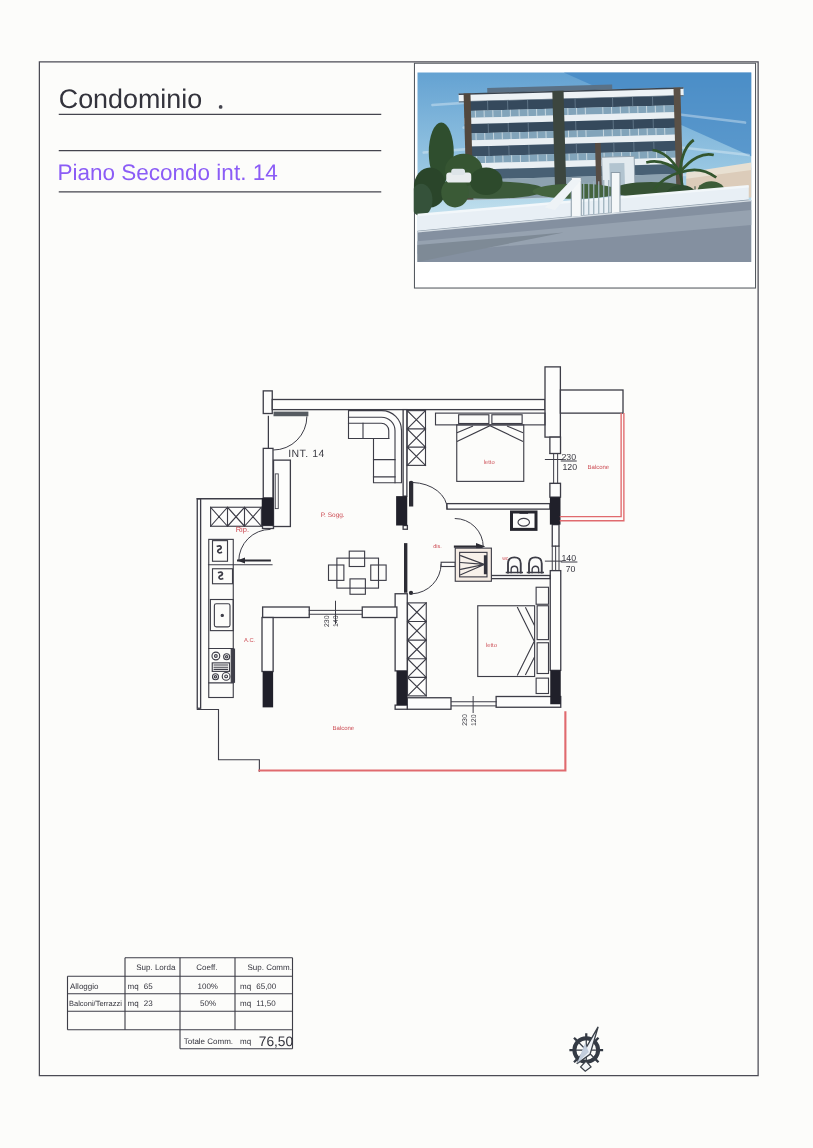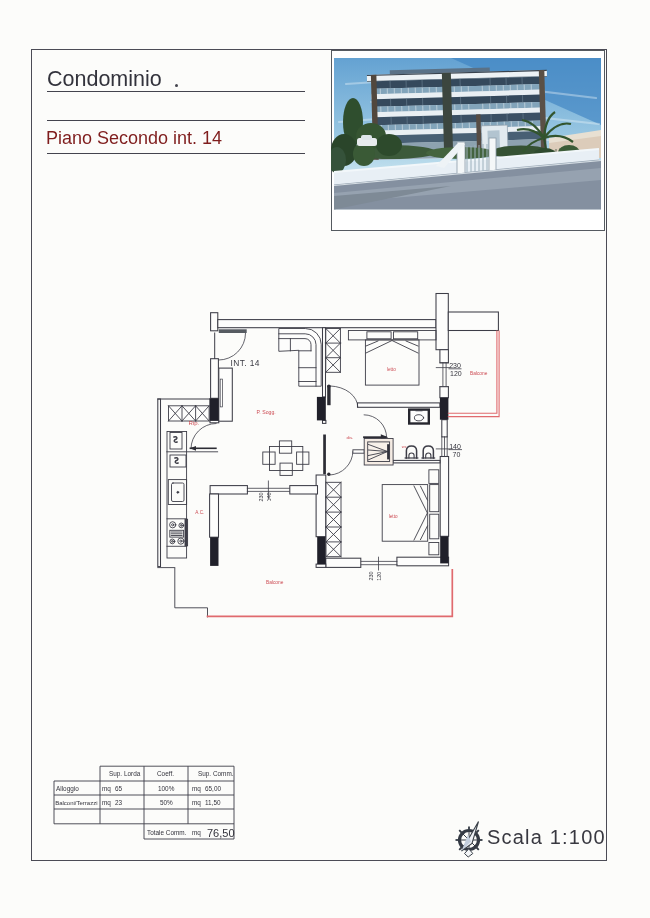--- a/index.html
+++ b/index.html
@@ -14,21 +14,21 @@
 <div class="abs" style="left:31px;top:49px;width:574px;height:810px;border:1.4px solid #4b4b55;"></div>
 
 <div class="abs" style="left:47px;top:66.5px;font-size:21.5px;color:#33333c;white-space:nowrap;">Condominio</div>
 <div class="abs" style="left:175px;top:84px;width:3px;height:3px;background:#44444e;border-radius:2px;"></div>
 
 <div class="abs" style="left:47px;top:91px;width:258px;height:1.3px;background:#44444e;"></div>
 
 
 <div class="abs" style="left:47px;top:119.8px;width:258px;height:1.2px;background:#44444e;"></div>
 
-<div class="abs" style="left:46px;top:128px;font-size:18px;color:#7f1d1d;white-space:nowrap;">Piano Secondo int. 14</div>
+<div class="abs" style="left:46px;top:128px;font-size:18px;color:#8b5cf6;white-space:nowrap;">Piano Secondo int. 14</div>
 
 <div class="abs" style="left:47px;top:152.5px;width:258px;height:1.3px;background:#44444e;"></div>
 
 <svg class="abs" style="left:331px;top:49.5px;" width="274" height="181" viewBox="0 0 274 181">
 <defs>
 <linearGradient id="sky" x1="0" y1="0" x2="0" y2="1">
 <stop offset="0" stop-color="#64a2d2"></stop>
           <stop offset="0.5" stop-color="#97c6e2"></stop>
           <stop offset="0.85" stop-color="#d4ebf2"></stop>
           <stop offset="1" stop-color="#e4f2f6"></stop>
@@ -468,14 +468,13 @@
 <line x1="9.2" y1="12.2" x2="11.5" y2="14.5"></line>
         <line x1="26.5" y1="29.5" x2="28.8" y2="31.8"></line>
 <line x1="9.2" y1="31.8" x2="11.5" y2="29.5"></line>
         <line x1="26.5" y1="14.5" x2="28.8" y2="12.2"></line>
 </g>
 <polygon points="11.5,33 28.5,3.5 22,25.5" fill="#eef1f6" stroke="#3a4048" stroke-width="1.1"></polygon>
 <polygon points="11.5,33 18,16.5 21,23.5" fill="#c3cedd" stroke="none"></polygon>
 <polygon points="14.5,35.5 18.8,30.8 22.8,35.5 18.2,39" fill="#f4f6f8" stroke="#3a4048" stroke-width="1"></polygon>
 </svg>
 
-<div class="abs" style="left:487px;top:826px;font-size:20px;letter-spacing:1.2px;color:#383840;white-space:nowrap;">Scala 1:100</div>
 </div>
 
 </body></html>

